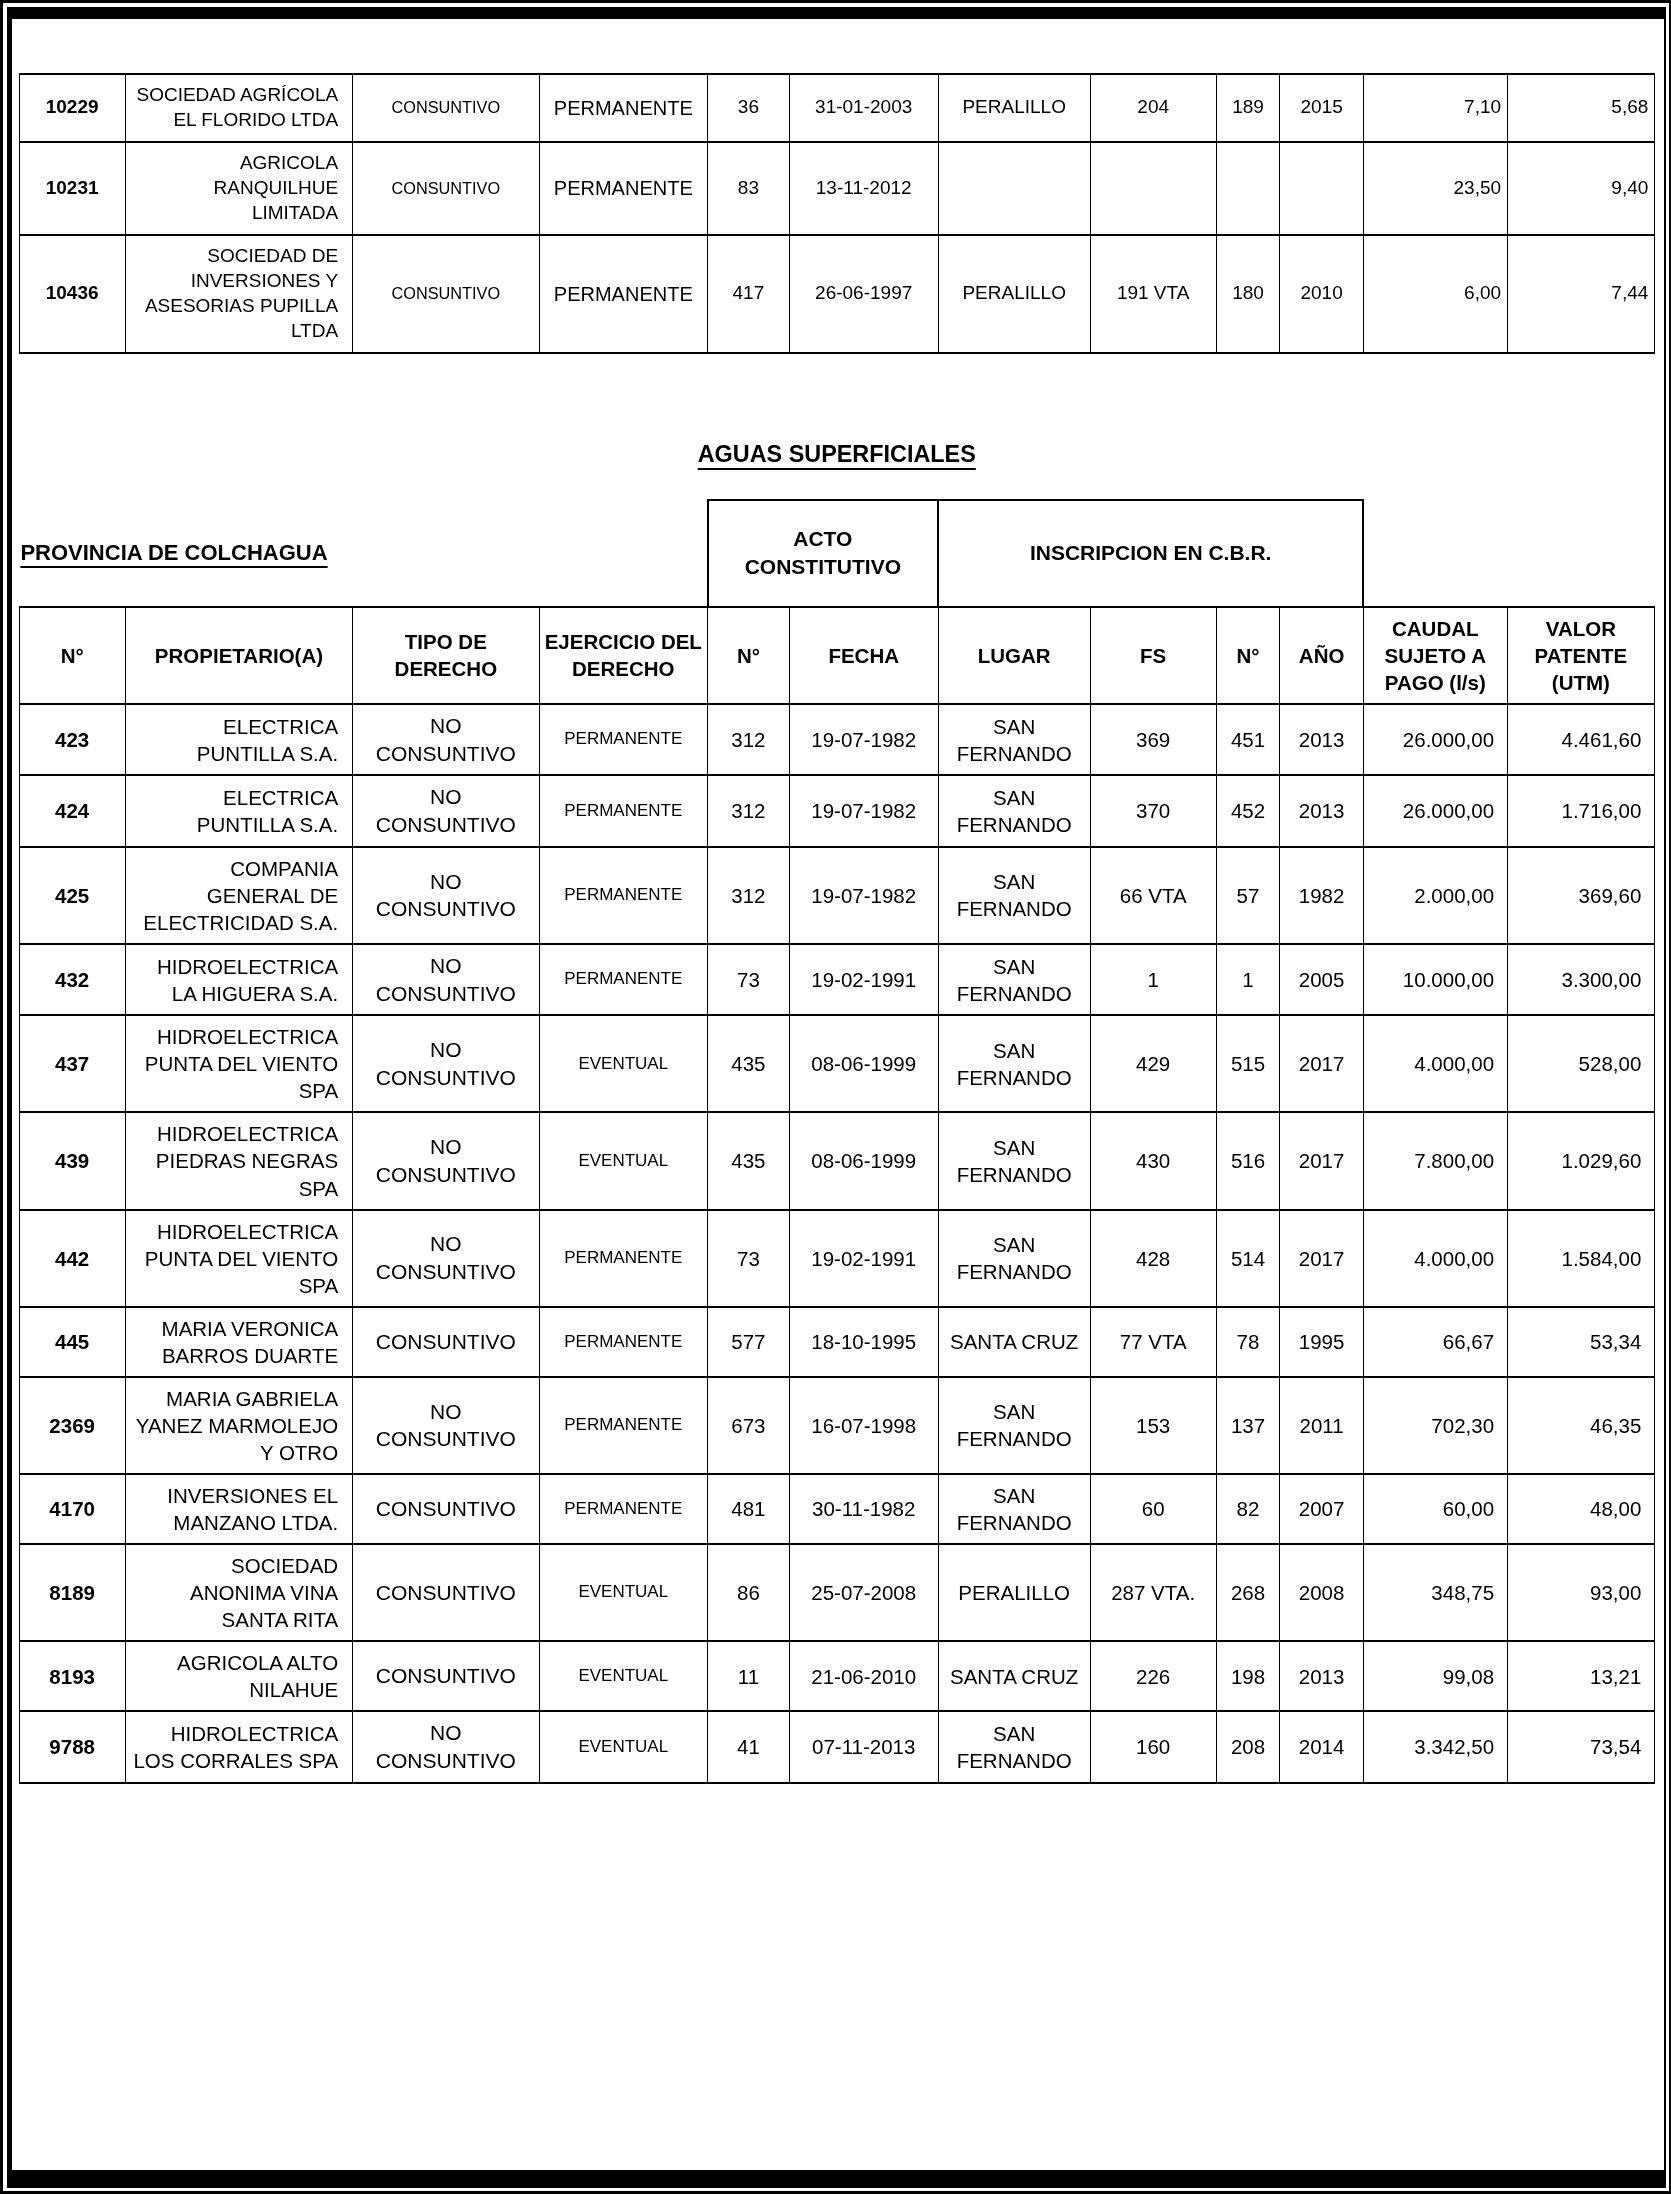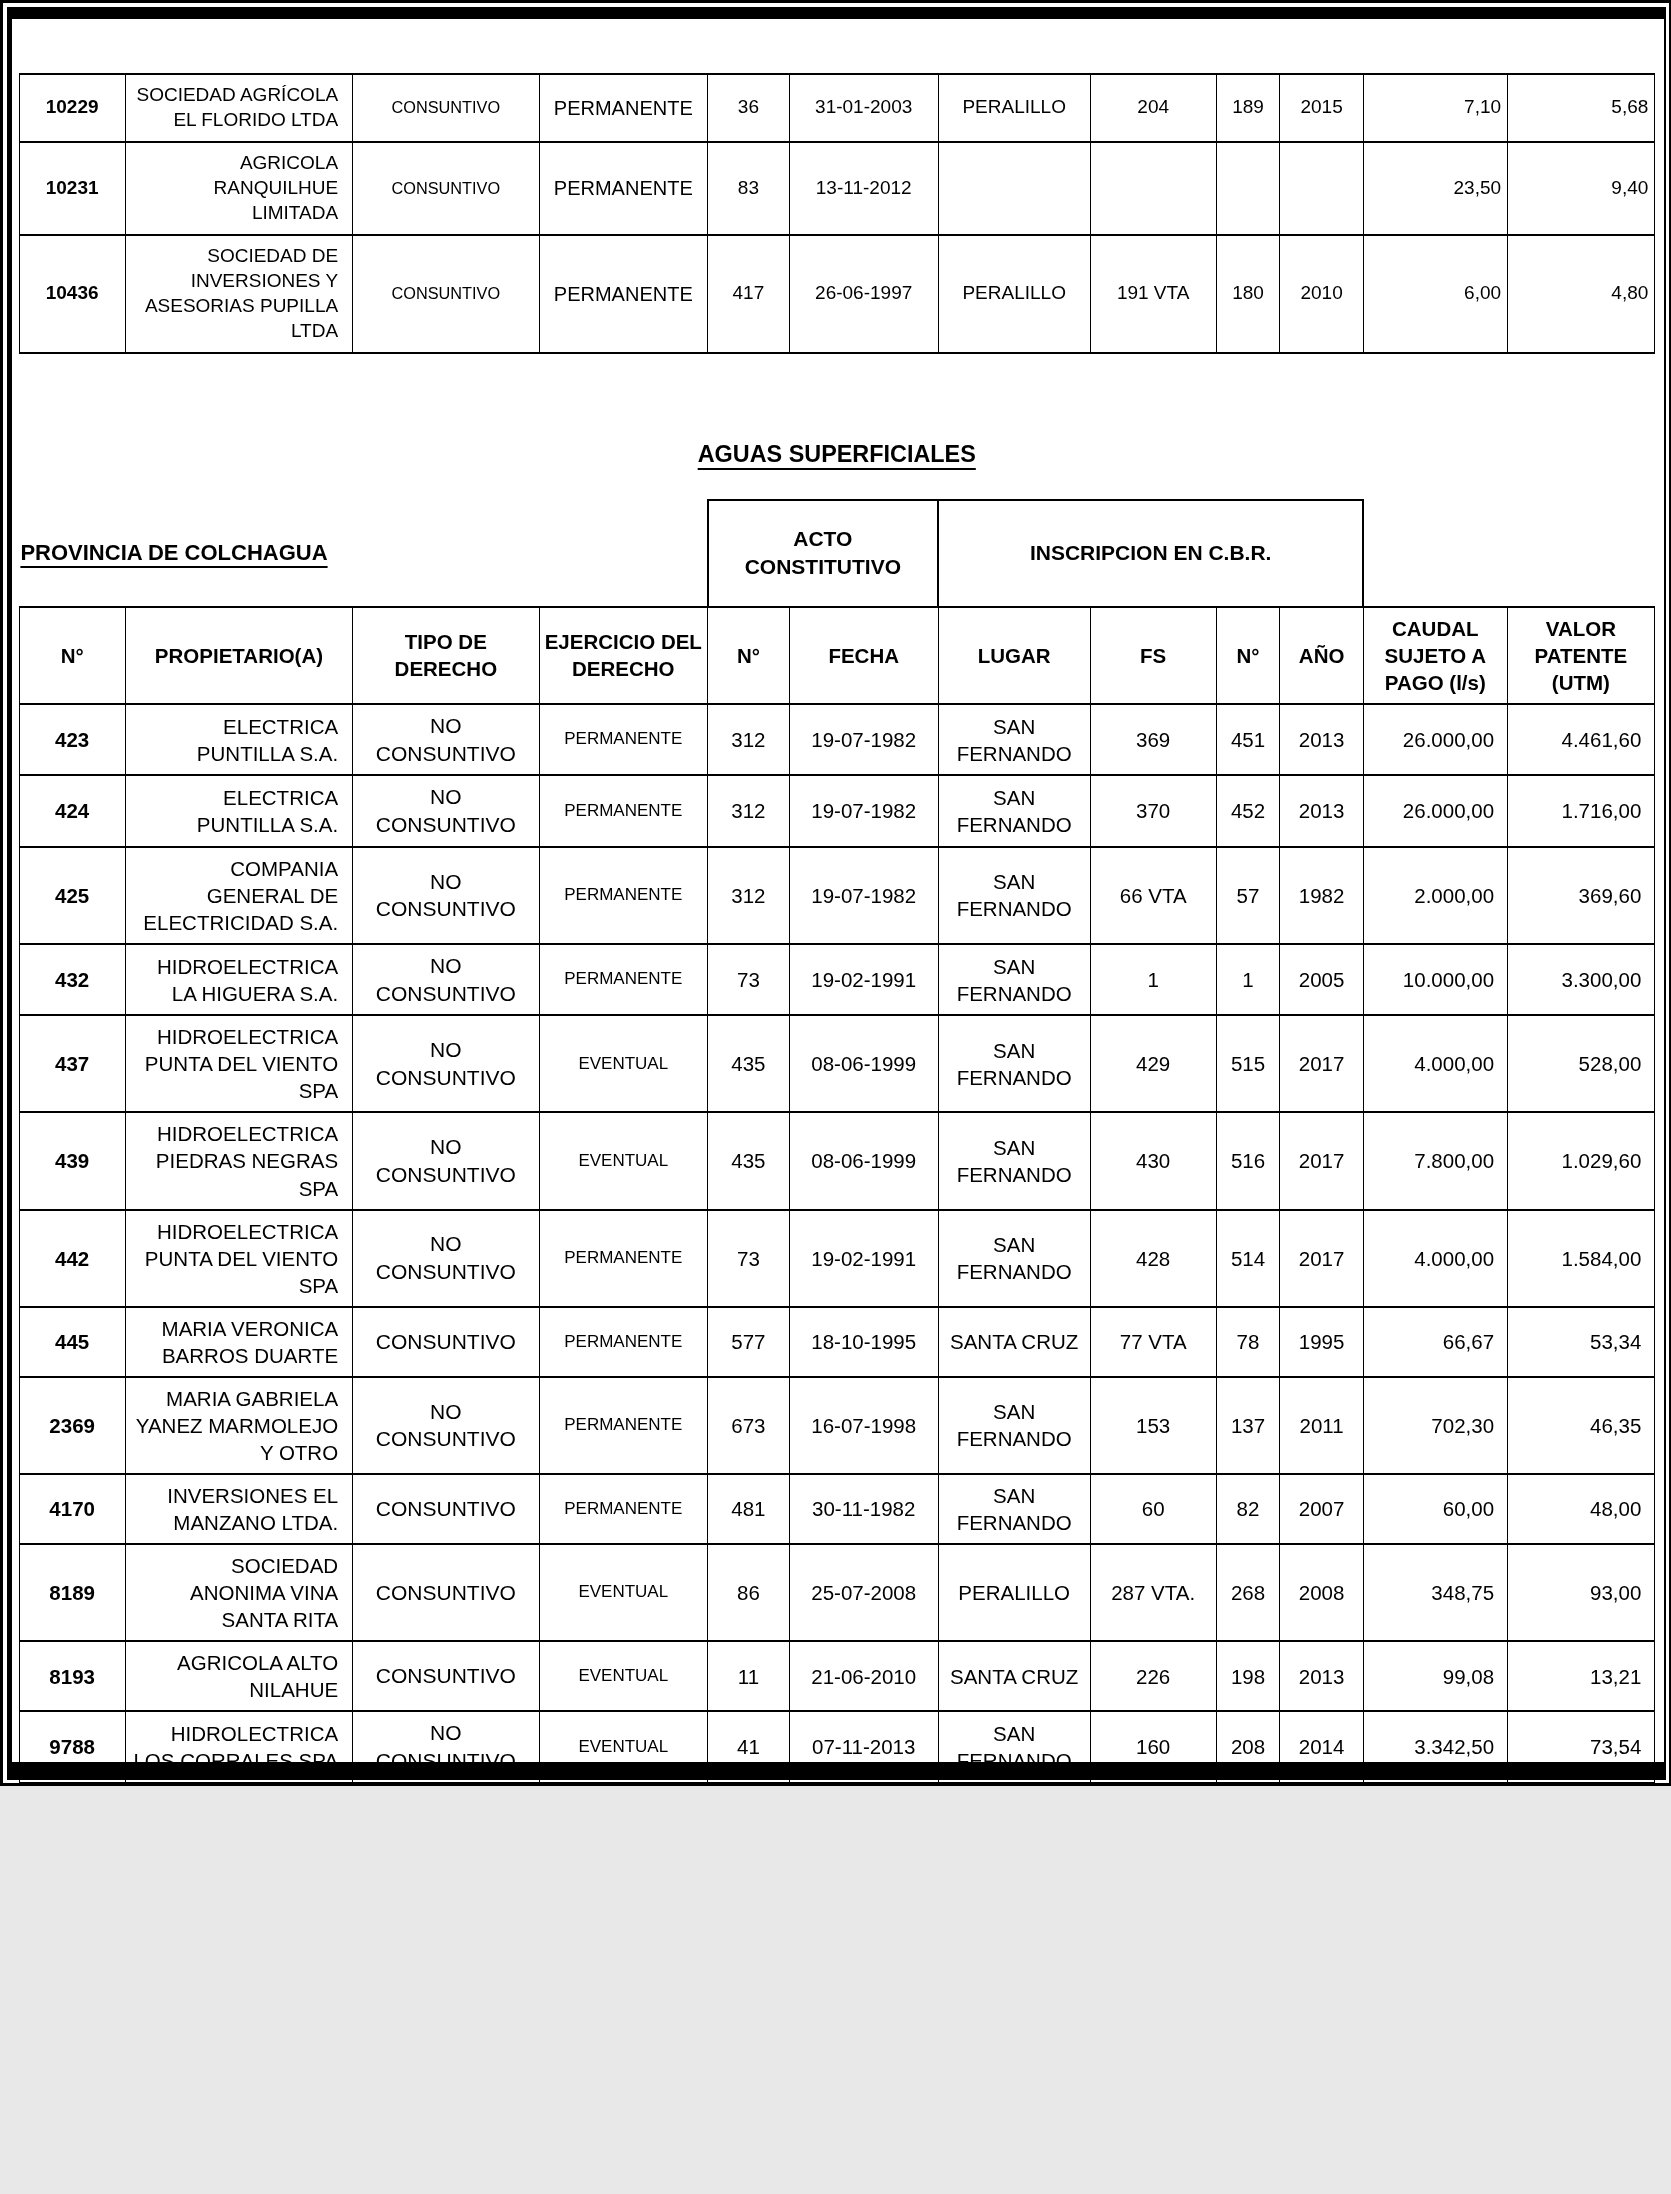--- a/index.html
+++ b/index.html
@@ -1,17 +1,17 @@
 <!DOCTYPE html>
 <html style="font-size:11.3px"><head>
 <meta charset="utf-8">
 <style>
   html,body{margin:0;padding:0;background:#e8e8e8;}
   .page{
-    width:1672px;height:1786px;background:#ffffff;box-sizing:border-box;
+    width:1672px;height:2194px;background:#ffffff;box-sizing:border-box;
     position:relative;font-family:"Liberation Sans","DejaVu Sans",sans-serif;color:#000;
     border:3.5px solid #000;
   }
   .inner{
     position:absolute;top:3.5px;left:3.5px;right:3.5px;bottom:3.5px;
     border-style:solid;border-color:#000;
     border-width:12px 2.1px 18.4px 5.7px;
     box-sizing:border-box;
     padding:0 8.5px 0 7px;
   }
@@ -112,21 +112,21 @@
     <td class="c-prop">SOCIEDAD DE INVERSIONES Y ASESORIAS PUPILLA LTDA</td>
     <td class="c-tipo">CONSUNTIVO</td>
     <td class="c-ejercicio">PERMANENTE</td>
     <td class="c-acto">417</td>
     <td class="c-fecha">26-06-1997</td>
     <td class="c-lugar">PERALILLO</td>
     <td class="c-fs">191 VTA</td>
     <td class="c-n">180</td>
     <td class="c-ano">2010</td>
     <td class="c-num">6,00</td>
-    <td class="c-num">4,80</td>
+    <td class="c-num">7,44</td>
   </tr>
 </tbody>
     </table>
 
     <div class="section-title">
       <span>AGUAS SUPERFICIALES</span>
     </div>
 
     <table id="tableB">
       <colgroup>

